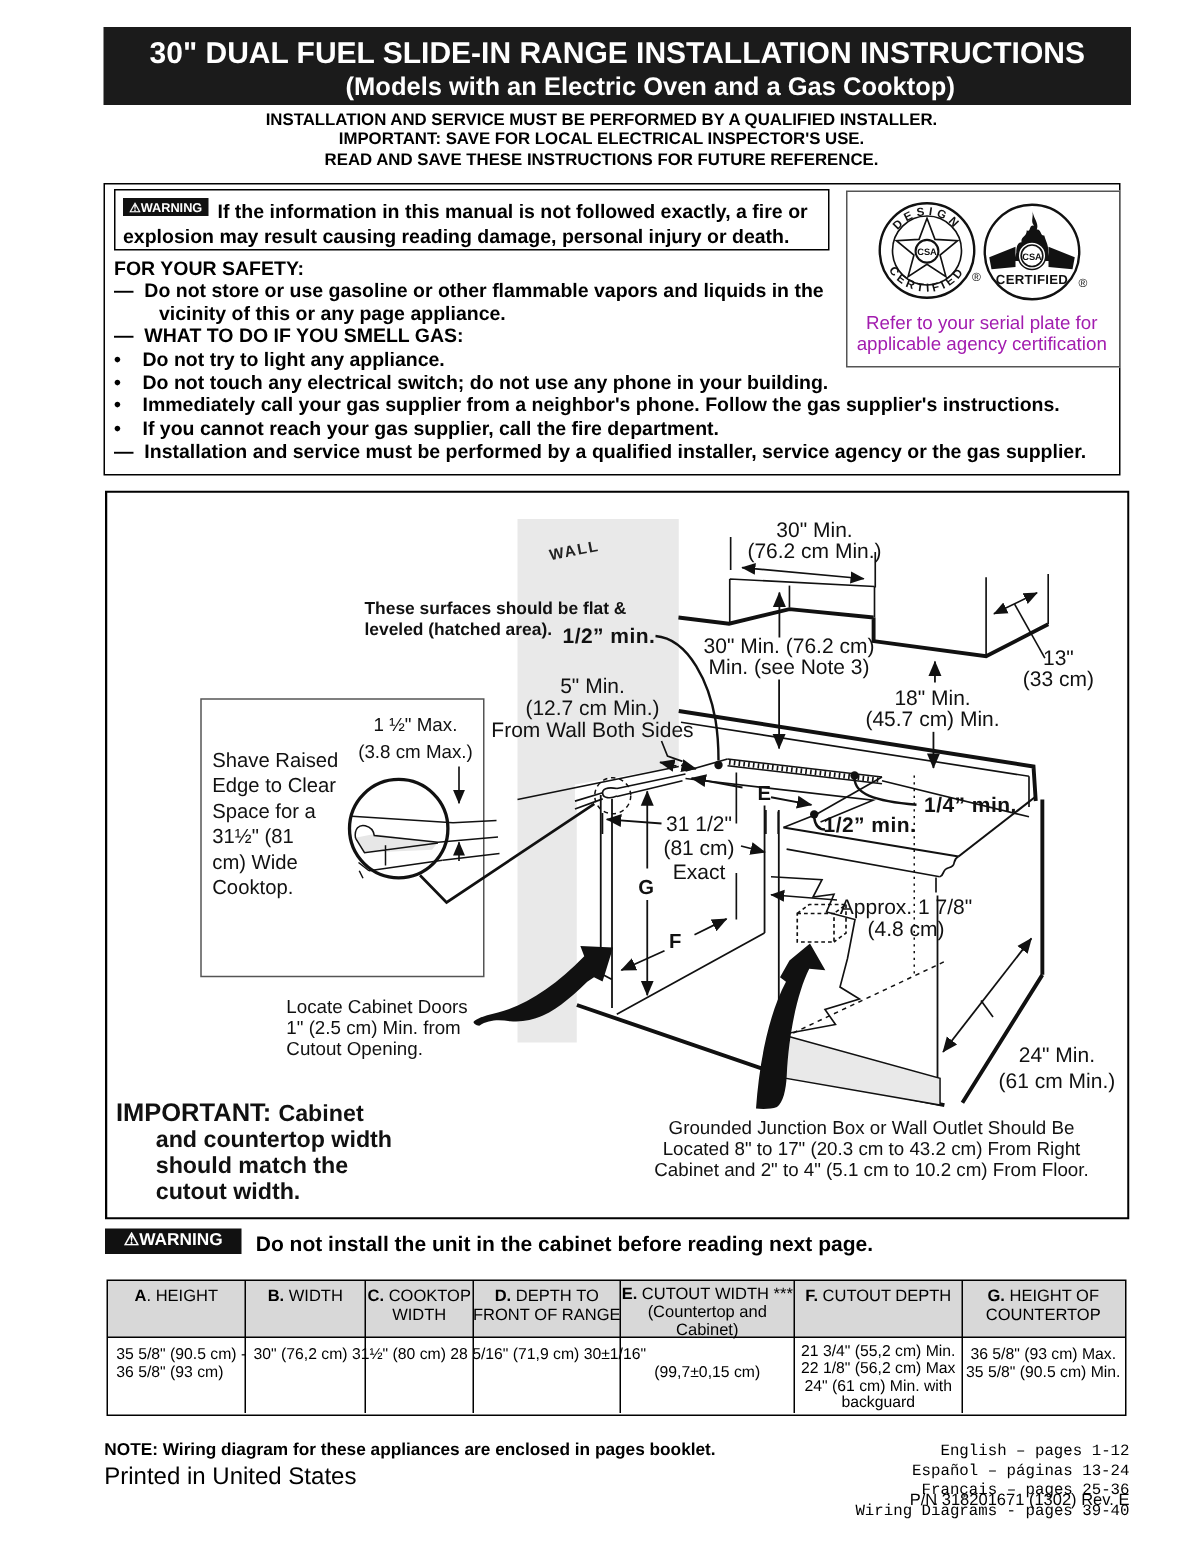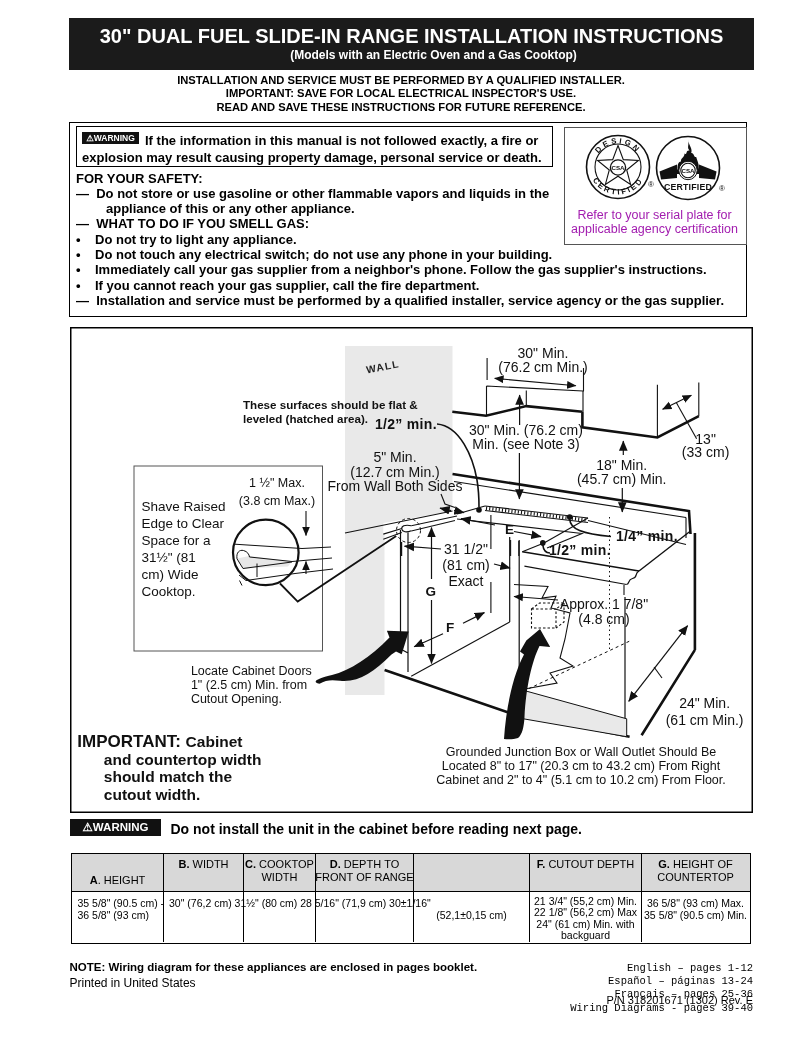--- a/index.html
+++ b/index.html
@@ -6,42 +6,42 @@
 body{width:802px;height:1037px;background:#fff;font-family:"Liberation Sans",sans-serif;position:relative;overflow:hidden;}
 .abs{position:absolute;}
 .b{font-weight:bold;}
 .ctr{text-align:center;}
 </style>
 </head>
 <body>
 
 <div class="abs" style="left:69px;top:18px;width:685px;height:52px;background:#1b1b1b;color:#fff;text-align:center;">
   <div class="b" style="font-size:20px;margin-top:7px;white-space:nowrap;">30" DUAL FUEL SLIDE-IN RANGE INSTALLATION INSTRUCTIONS</div>
-  <div class="b" style="font-size:12px;margin-top:0px;margin-left:44px;">(Models with an Electric Oven and a Gas Cooktop)</div>
+  <div class="b" style="font-size:17px;margin-top:0px;margin-left:44px;">(Models with an Electric Oven and a Gas Cooktop)</div>
 </div>
 
 <div class="abs b ctr" style="left:0;top:73.5px;width:802px;font-size:11.2px;line-height:13.7px;">
 INSTALLATION AND SERVICE MUST BE PERFORMED BY A QUALIFIED INSTALLER.<br>
 IMPORTANT: SAVE FOR LOCAL ELECTRICAL INSPECTOR'S USE.<br>
 READ AND SAVE THESE INSTRUCTIONS FOR FUTURE REFERENCE.
 </div>
 
 <div class="abs" style="left:69px;top:122px;width:676px;height:193px;border:1.5px solid #000;"></div>
 
 <div class="abs" style="left:75.5px;top:126px;width:475px;height:39px;border:1px solid #000;"></div>
 
 <div class="abs" style="left:82px;top:131.5px;width:57px;height:12px;background:#111;color:#fff;font-size:8.5px;font-weight:bold;text-align:center;line-height:12px;">⚠WARNING</div>
 
 <div class="abs b" style="left:145px;top:132.5px;font-size:13px;white-space:nowrap;">If the information in this manual is not followed exactly, a fire or</div>
-<div class="abs b" style="left:82px;top:149.5px;font-size:13px;white-space:nowrap;">explosion may result causing property damage, personal service or death.</div>
+<div class="abs b" style="left:82px;top:149.5px;font-size:13px;white-space:nowrap;">explosion may result causing reading damage, personal injury or death.</div>
 
 <div class="abs b" style="left:76px;top:170.5px;width:672px;font-size:13px;line-height:15.3px;">
 FOR YOUR SAFETY:<br>
 —&nbsp; Do not store or use gasoline or other flammable vapors and liquids in the<br>
-<span style="padding-left:30px;">appliance of this or any other appliance.</span><br>
+<span style="padding-left:30px;">vicinity of this or any page appliance.</span><br>
 —&nbsp; WHAT TO DO IF YOU SMELL GAS:<br>
 •&nbsp;&nbsp;&nbsp; Do not try to light any appliance.<br>
 •&nbsp;&nbsp;&nbsp; Do not touch any electrical switch; do not use any phone in your building.<br>
 •&nbsp;&nbsp;&nbsp; Immediately call your gas supplier from a neighbor's phone. Follow the gas supplier's instructions.<br>
 •&nbsp;&nbsp;&nbsp; If you cannot reach your gas supplier, call the fire department.<br>
 —&nbsp; Installation and service must be performed by a qualified installer, service agency or the gas supplier.
 </div>
 
 <div class="abs" style="left:564px;top:127px;width:181px;height:116px;border:1px solid #555;background:#fff;"></div>
 
@@ -292,43 +292,44 @@
 
   <div class="abs" style="left:0;top:0;width:678px;height:37.5px;background:#d8d8d8;border-bottom:1px solid #000;"></div>
 
   <div class="abs" style="left:91px;top:0;width:0;height:88px;border-left:1px solid #000;"></div>
   <div class="abs" style="left:171.5px;top:0;width:0;height:88px;border-left:1px solid #000;"></div>
   <div class="abs" style="left:243.5px;top:0;width:0;height:88px;border-left:1px solid #000;"></div>
   <div class="abs" style="left:341.5px;top:0;width:0;height:88px;border-left:1px solid #000;"></div>
   <div class="abs" style="left:457px;top:0;width:0;height:88px;border-left:1px solid #000;"></div>
   <div class="abs" style="left:569px;top:0;width:0;height:88px;border-left:1px solid #000;"></div>
 
-  <div class="abs ctr" style="left:0;top:20px;width:92px;"><b>A</b>. HEIGHT</div>
+  <div class="abs ctr" style="left:0;top:4px;width:92px;"><b>A</b>. HEIGHT</div>
 
   <div class="abs ctr" style="left:92px;top:4px;width:80px;"><b>B.</b> WIDTH</div>
 
   <div class="abs ctr" style="left:172px;top:4px;width:72px;line-height:13px;"><b>C.</b>&nbsp;COOKTOP<br>WIDTH</div>
 
   <div class="abs ctr" style="left:242px;top:4px;width:102px;line-height:13px;"><b>D.</b>&nbsp;DEPTH&nbsp;TO<br>FRONT&nbsp;OF&nbsp;RANGE</div>
 
+  <div class="abs ctr" style="left:342px;top:3px;width:116px;line-height:12.3px;"><b>E.</b>&nbsp;CUTOUT&nbsp;WIDTH&nbsp;***<br>(Countertop and<br>Cabinet)</div>
 
   <div class="abs ctr" style="left:458px;top:4px;width:112px;"><b>F.</b> CUTOUT DEPTH</div>
 
   <div class="abs ctr" style="left:570px;top:4px;width:108px;line-height:13px;"><b>G.</b> HEIGHT OF<br>COUNTERTOP</div>
 
   <div class="abs" style="left:6px;top:43px;width:88px;font-size:10.5px;line-height:12px;">35 5/8" (90.5 cm) -<br>36 5/8" (93 cm)</div>
 
   <div class="abs" style="left:97.5px;top:43px;font-size:10.5px;white-space:nowrap;">30" (76,2 cm) 31½" (80 cm) 28 5/16" (71,9 cm) 30±1/16"</div>
 
-  <div class="abs ctr" style="left:342px;top:55px;width:116px;font-size:10.5px;">(52,1±0,15 cm)</div>
+  <div class="abs ctr" style="left:342px;top:55px;width:116px;font-size:10.5px;">(99,7±0,15 cm)</div>
 
   <div class="abs ctr" style="left:458px;top:42.5px;width:112px;font-size:10.5px;line-height:11.4px;">21 3/4" (55,2 cm) Min.<br>22 1/8" (56,2 cm) Max<br>24" (61 cm) Min. with<br>backguard</div>
 
   <div class="abs ctr" style="left:570px;top:43px;width:108px;font-size:10.5px;line-height:12px;">36 5/8" (93 cm) Max.<br>35 5/8" (90.5 cm) Min.</div>
 </div>
 
 <div class="abs" style="left:0;top:946px;width:753px;text-align:right;font-size:11px;margin-top:48px;">P/N 318201671 (1302) Rev. E</div>
 
 <div class="abs b" style="left:69.5px;top:961px;font-size:11.5px;">NOTE: Wiring diagram for these appliances are enclosed in pages booklet.</div>
 
-<div class="abs" style="left:69.5px;top:976px;font-size:12px;">Printed in United States</div>
+<div class="abs" style="left:69.5px;top:976px;font-size:16px;">Printed in United States</div>
 
 <div class="abs" style="left:0;top:962px;width:753px;text-align:right;font-size:10.5px;line-height:13.2px;font-family:Liberation Mono, monospace;">English – pages 1-12<br>Español – páginas 13-24<br>Français – pages 25-36<br>Wiring Diagrams - pages 39-40</div>
 
 </body></html>

